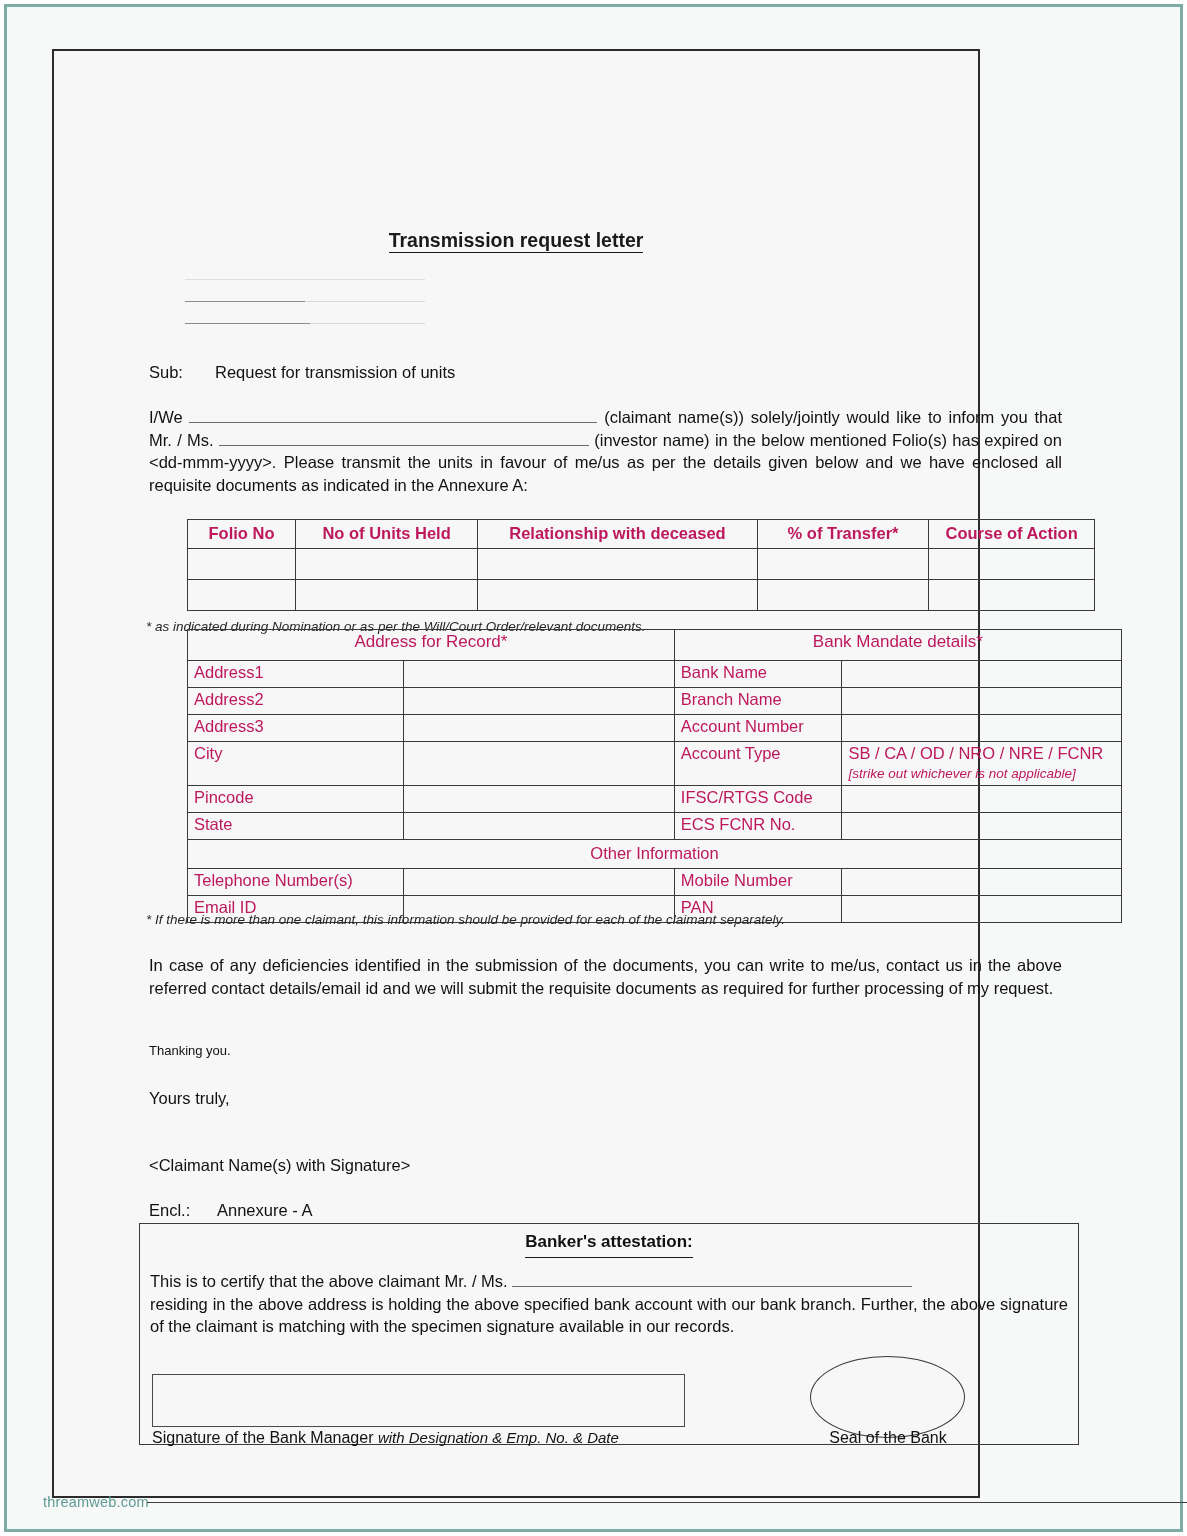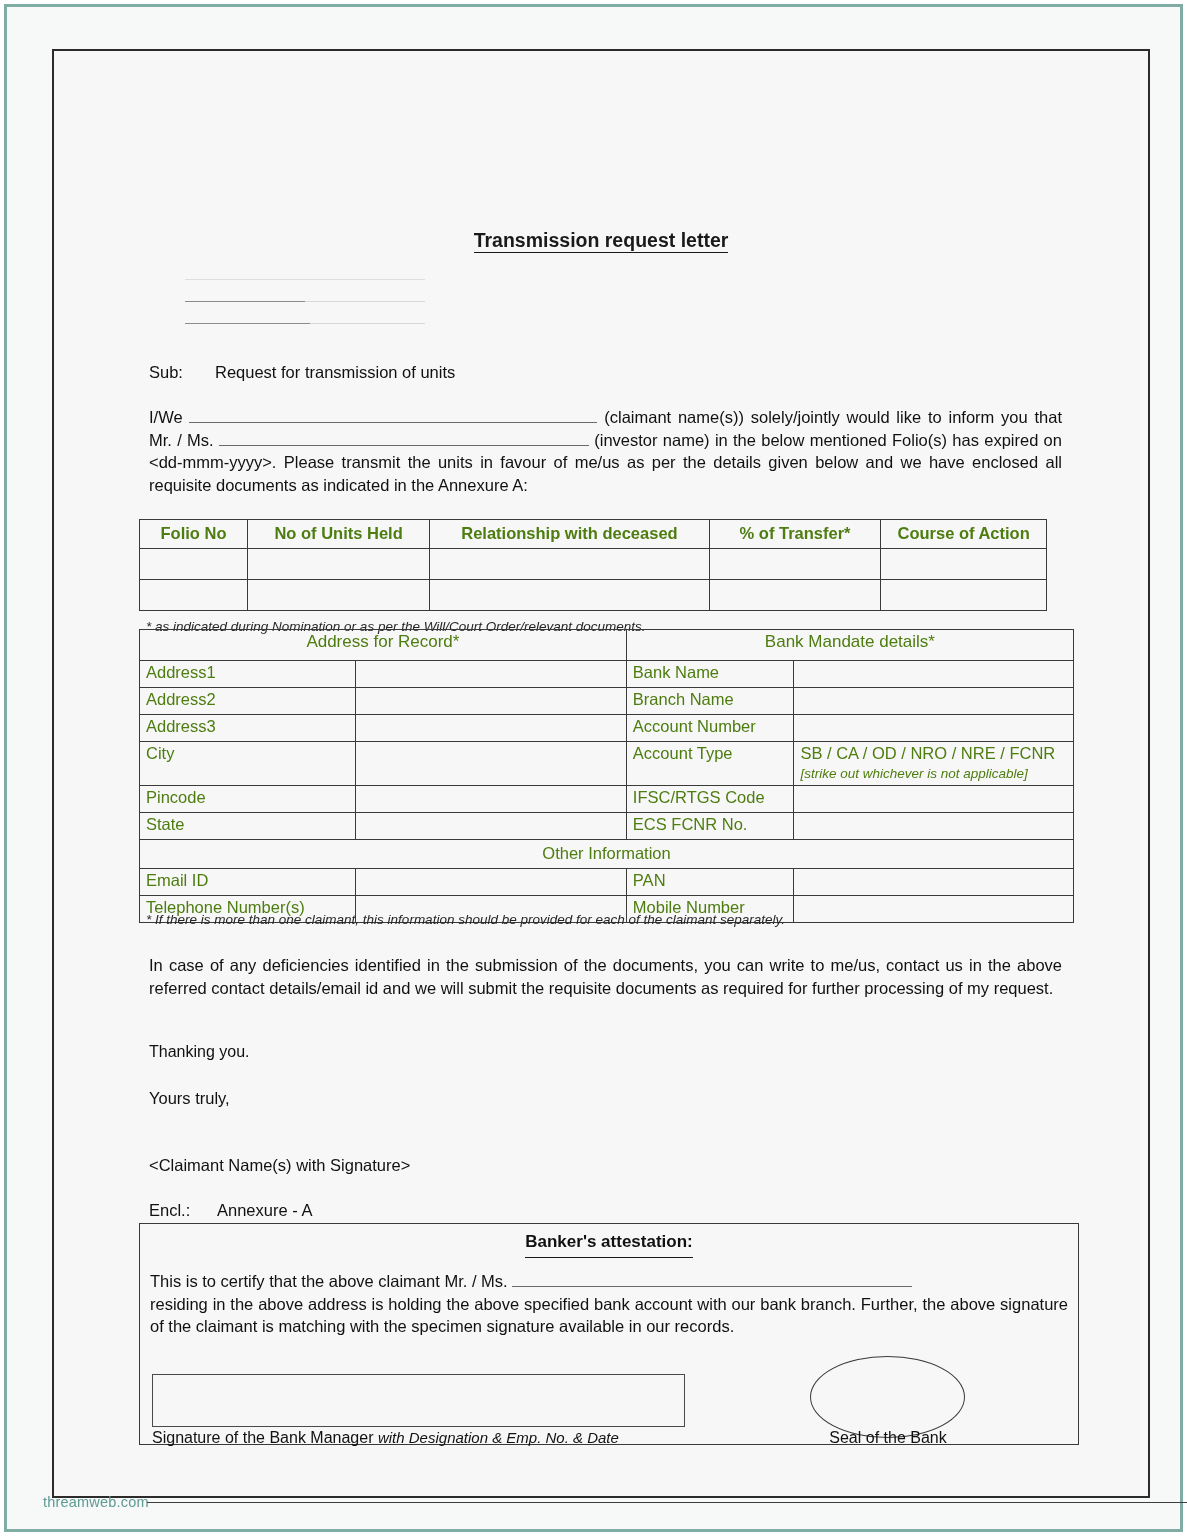--- a/index.html
+++ b/index.html
@@ -25,21 +25,21 @@
     box-sizing: border-box;
     border: 3px solid #7fada6;
     background: #f7f8f8;
   }
 
   
   .page-border {
     position: absolute;
     left: 45px;
     top: 42px;
-    width: 1098px;
+    width: 928px;
     height: 1449px;
     box-sizing: border-box;
     border: 2px solid #2b2b2b;
     background: #f7f7f7;
     text-decoration: underline;
   }
 
   .content {
     position: absolute;
     left: 0;
@@ -95,21 +95,22 @@
     border-bottom: 1.2px solid #6b6b6b;
     vertical-align: baseline;
   }
   .blank-a { width: 408px; }
   .blank-b { width: 370px; }
 
   
   table {
     border-collapse: collapse;
     font-size: 16.5px;
-    color: #4d7c0f;
+    color: #be185d;
+    margin-left: 48px;
   }
   table td, table th {
     border: 1.3px solid #3a3a3a;
     padding: 2px 6px;
     font-weight: normal;
     text-align: left;
     vertical-align: top;
   }
 
   .folio-table {
@@ -172,21 +173,21 @@
   
   .close-para {
     position: absolute;
     left: 95px;
     top: 903px;
     width: 913px;
     font-size: 16.5px;
     line-height: 22.5px;
     text-align: justify;
   }
-  .thanking { position: absolute; left: 95px; top: 992px; font-size: 16px; }
+  .thanking { position: absolute; left: 95px; top: 992px; font-size: 13px; }
   .yours { position: absolute; left: 95px; top: 1038px; font-size: 16.5px; text-align: center; }
   .claimant-sig { position: absolute; left: 95px; top: 1105px; font-size: 16.5px; }
   .encl { position: absolute; left: 95px; top: 1150px; font-size: 16.5px; }
   .encl .encl-label { display: inline-block; width: 68px; }
 
   
   .attest-box {
     position: absolute;
     left: 85px;
     top: 1172px;
@@ -376,30 +377,30 @@
             <td></td>
             <td>ECS FCNR No.</td>
             <td></td>
           </tr>
 
           <tr class="other-info-row">
             <td colspan="4">Other Information</td>
           </tr>
 
           <tr>
+            <td>Telephone Number(s)</td>
+            <td></td>
+            <td>Mobile Number</td>
+            <td></td>
+          </tr>
+
+          <tr>
             <td>Email ID</td>
             <td></td>
             <td>PAN</td>
-            <td></td>
-          </tr>
-
-          <tr>
-            <td>Telephone Number(s)</td>
-            <td></td>
-            <td>Mobile Number</td>
             <td></td>
           </tr>
         </tbody>
       </table>
 
       <div class="footnote fn-2">* If there is more than one claimant, this information should be provided for each of the claimant separately.</div>
 
       <div class="close-para">In case of any deficiencies identified in the submission of the documents, you can write to me/us, contact us in the above referred contact details/email id and we will submit the requisite documents as required for further processing of my request.</div>
       <div class="thanking">Thanking you.</div>
       <div class="yours">Yours truly,</div>

